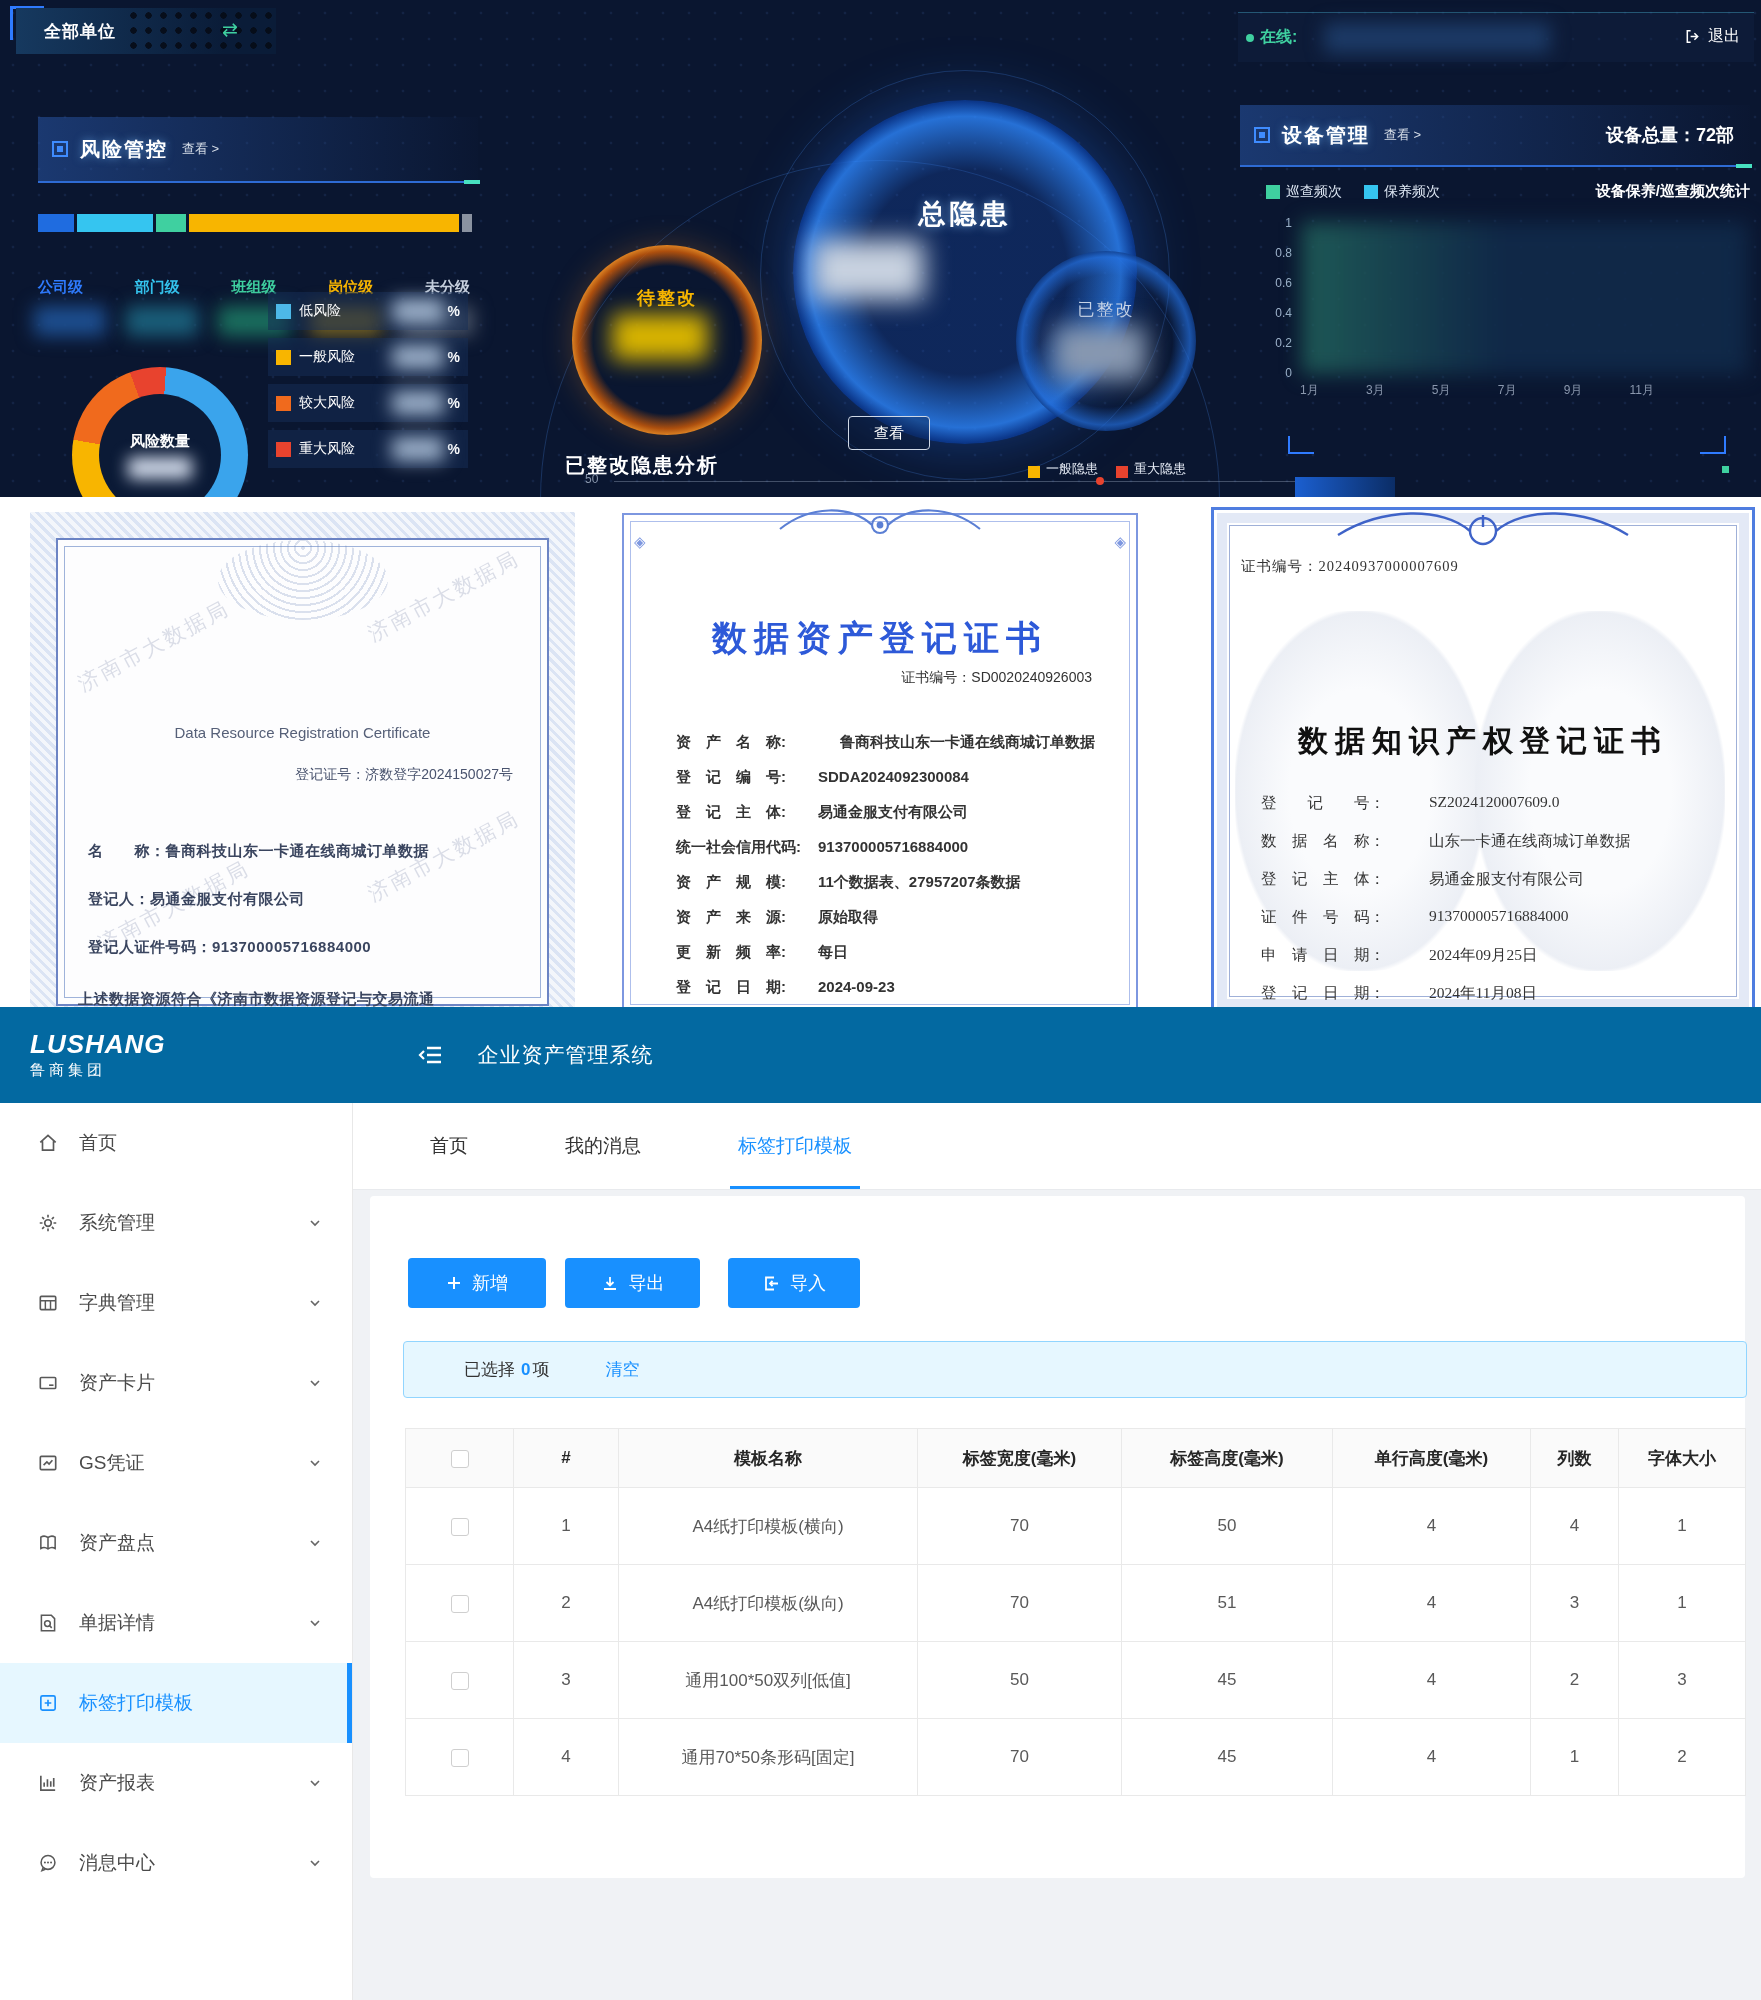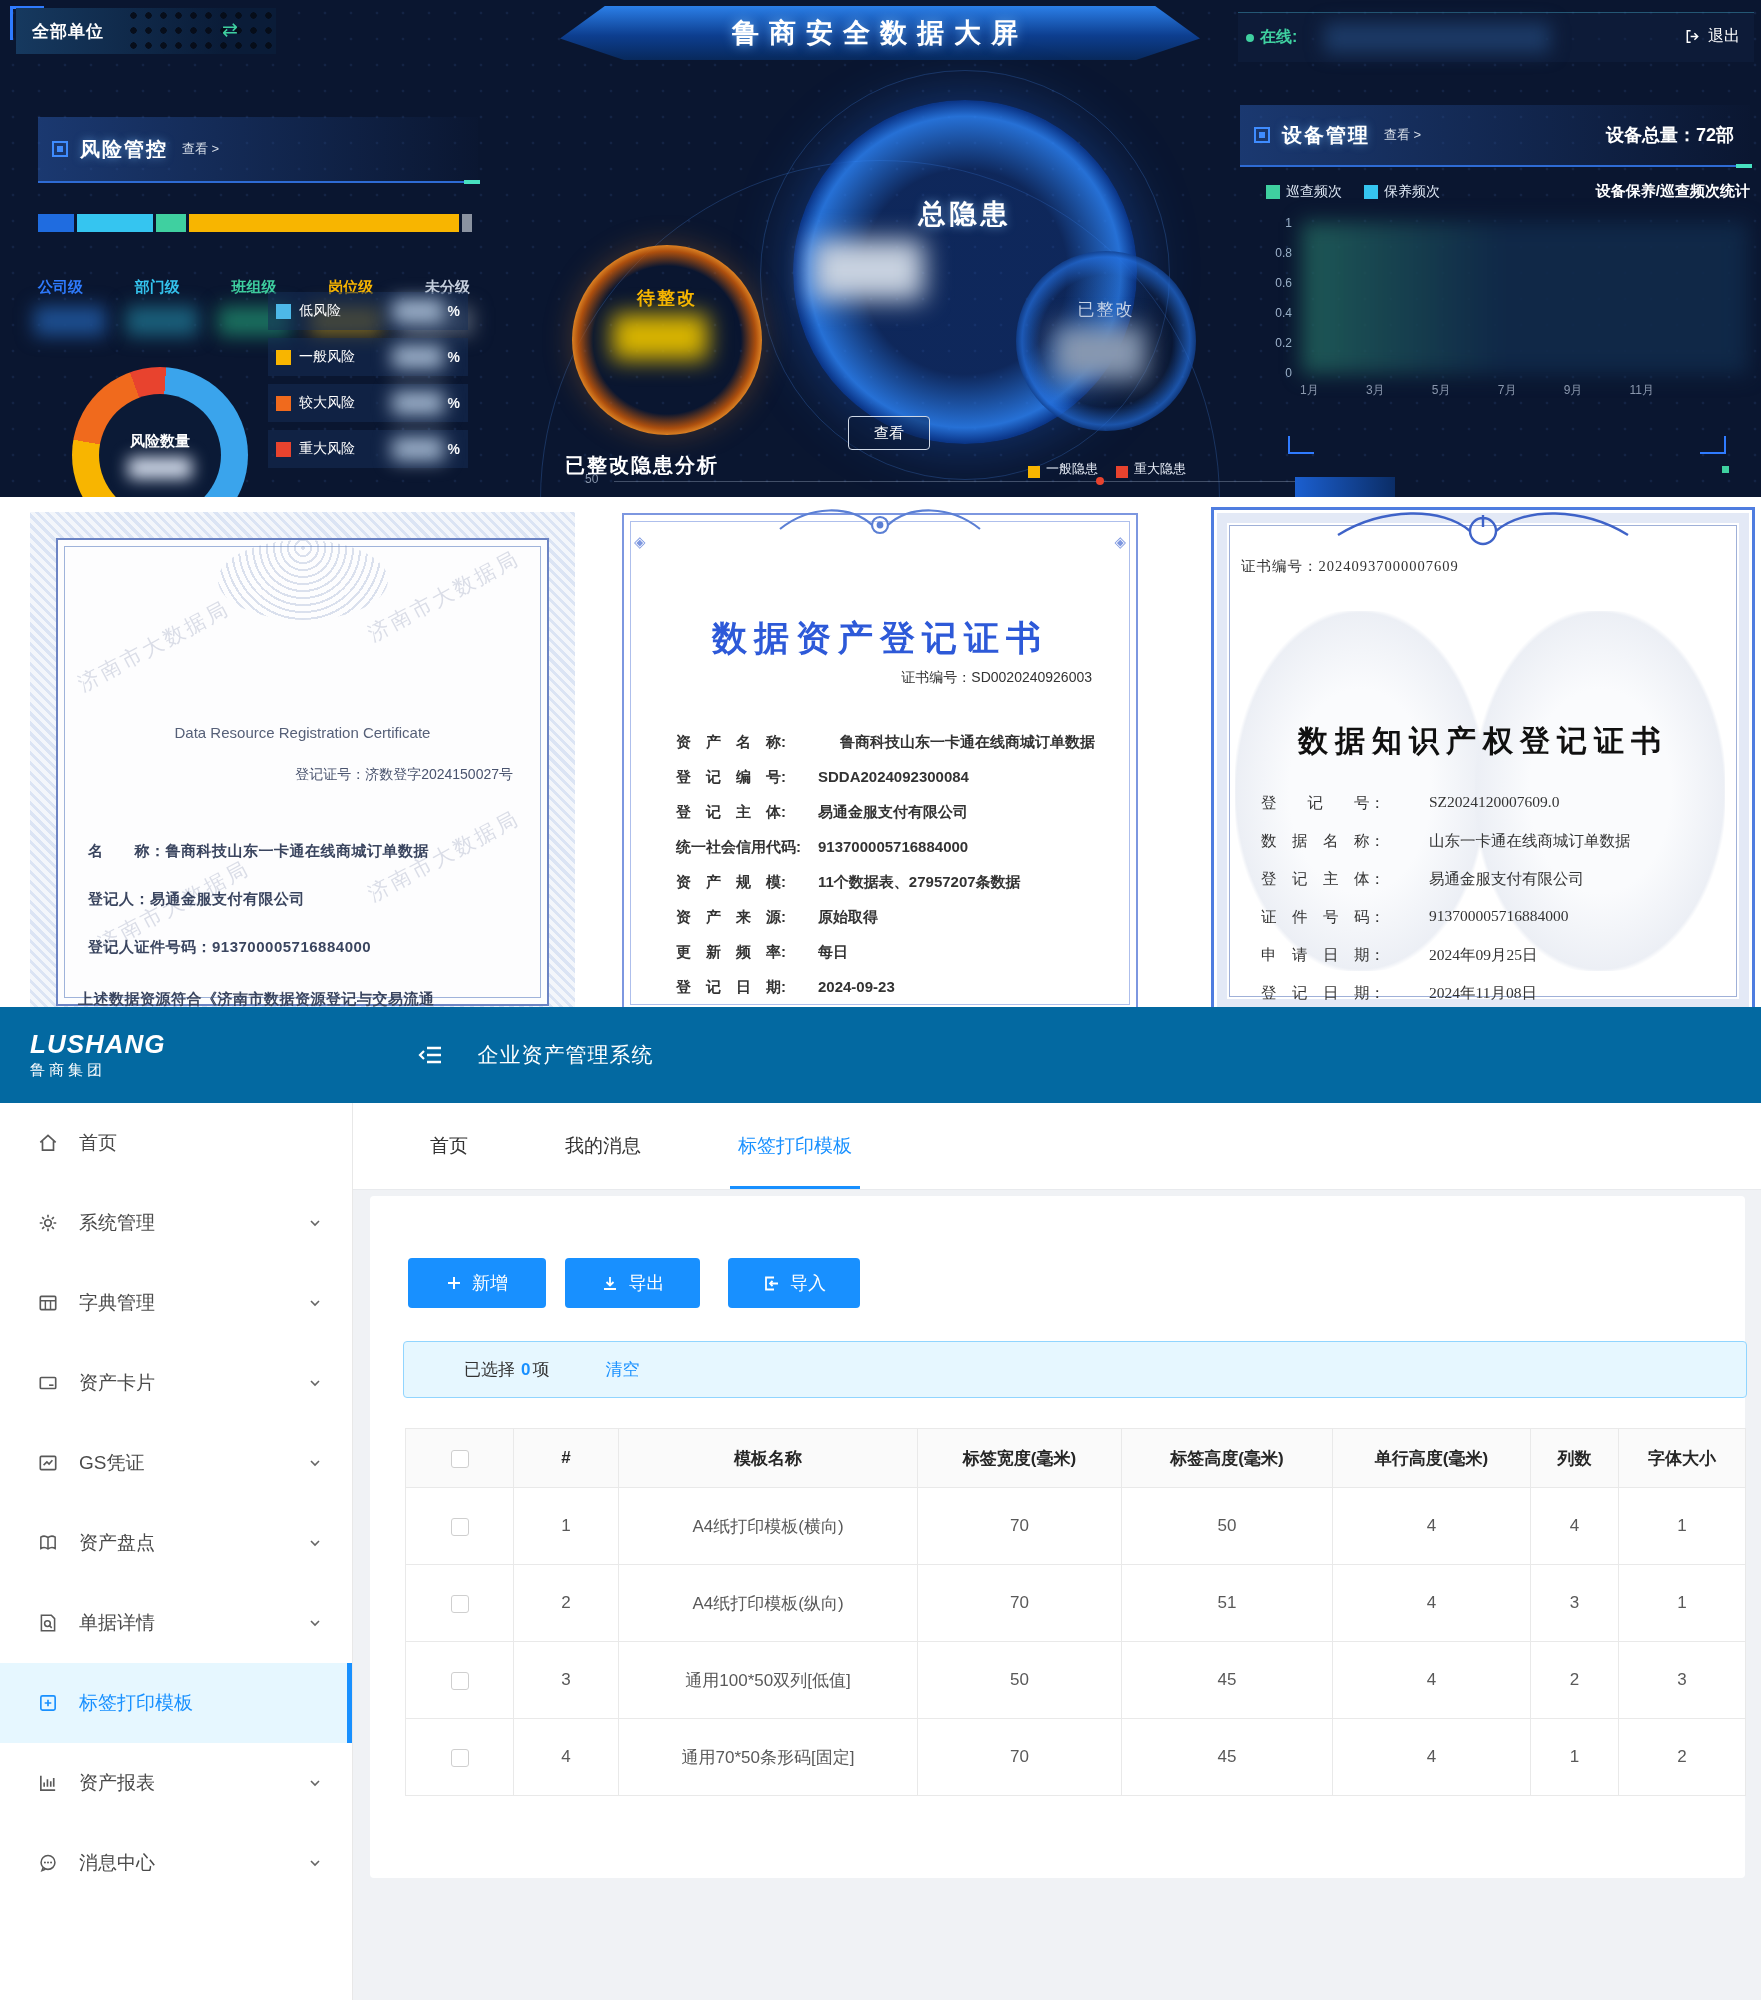--- a/index.html
+++ b/index.html
@@ -9,21 +9,21 @@
 
   
   .dash { position:absolute; left:0; top:0; width:1761px; height:497px; overflow:hidden;
           background:#0a1630;
           background-image:radial-gradient(rgba(70,110,180,.16) 1.5px, transparent 1.6px);
           background-size:26px 26px; }
   .dash .corner-tl { position:absolute; left:10px; top:6px; width:34px; height:34px;
           border-left:3px solid #2f7bff; border-top:3px solid #2f7bff; }
   .unit-box { position:absolute; left:16px; top:8px; width:260px; height:46px;
           background:linear-gradient(90deg,#16395f, #0a1c38 80%);
-          display:flex; align-items:center; padding-left:16px; }
+          display:flex; align-items:center; padding-left:28px; }
   .unit-box .dots { position:absolute; right:0; top:0; width:150px; height:100%;
           background:radial-gradient(#060b16 3px, transparent 3.4px); background-size:15px 15px; opacity:.9; }
   .unit-label { color:#fff; font-size:17px; font-weight:bold; letter-spacing:1px; z-index:2; }
   .swap { position:absolute; right:38px; top:10px; color:#3fd0a0; font-size:19px; z-index:3; }
 
   .banner { position:absolute; left:560px; top:6px; width:640px; height:54px;
           background:linear-gradient(180deg,#2b7fe8,#0d3e8f 55%,#08295c);
           clip-path:polygon(7% 0,93% 0,100% 60%,90% 100%,10% 100%,0 60%);
           display:flex; align-items:center; justify-content:center; }
   .banner span { color:#fff; font-size:27px; font-weight:bold; letter-spacing:10px;
@@ -217,23 +217,20 @@
 
 <div class="dash">
   <div class="corner-tl"></div>
 
   <div class="unit-box">
     <span class="unit-label">全部单位</span>
     <span class="dots"></span>
     <span class="swap">⇄</span>
   </div>
 
-  <div class="banner">
-    <span>鲁商安全数据大屏</span>
-  </div>
 
   <div class="online-panel">
     <span class="online-dot"></span>
     <span class="online-label">在线:</span>
     <span class="online-name-blur"></span>
     <span class="logout">
       <svg width="17" height="17" viewBox="0 0 18 18">
           <path d="M7 3 H3.5 V15 H7 M11 5.5 L14.5 9 L11 12.5 M14.5 9 H7" fill="none" stroke="#fff" stroke-width="1.6"></path>
         </svg>
       <span>退出</span>

